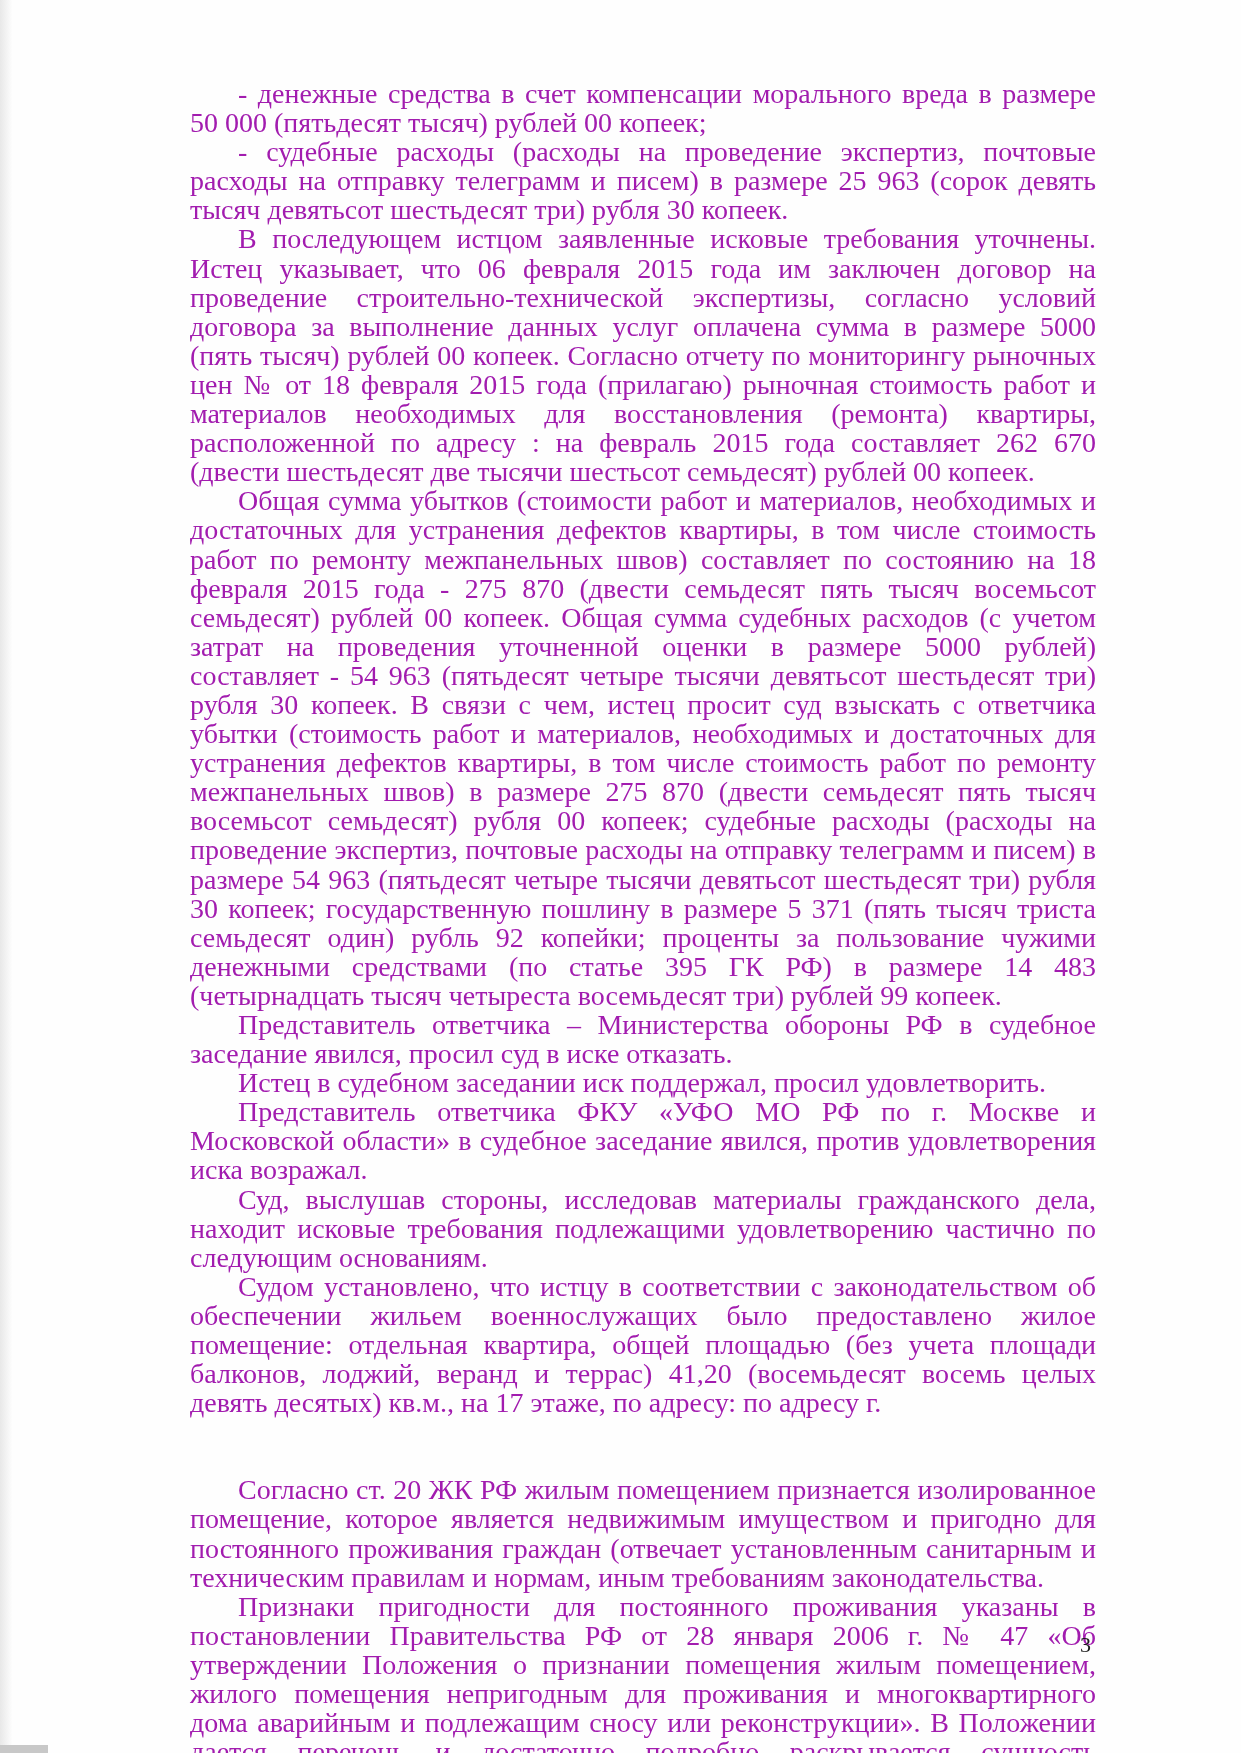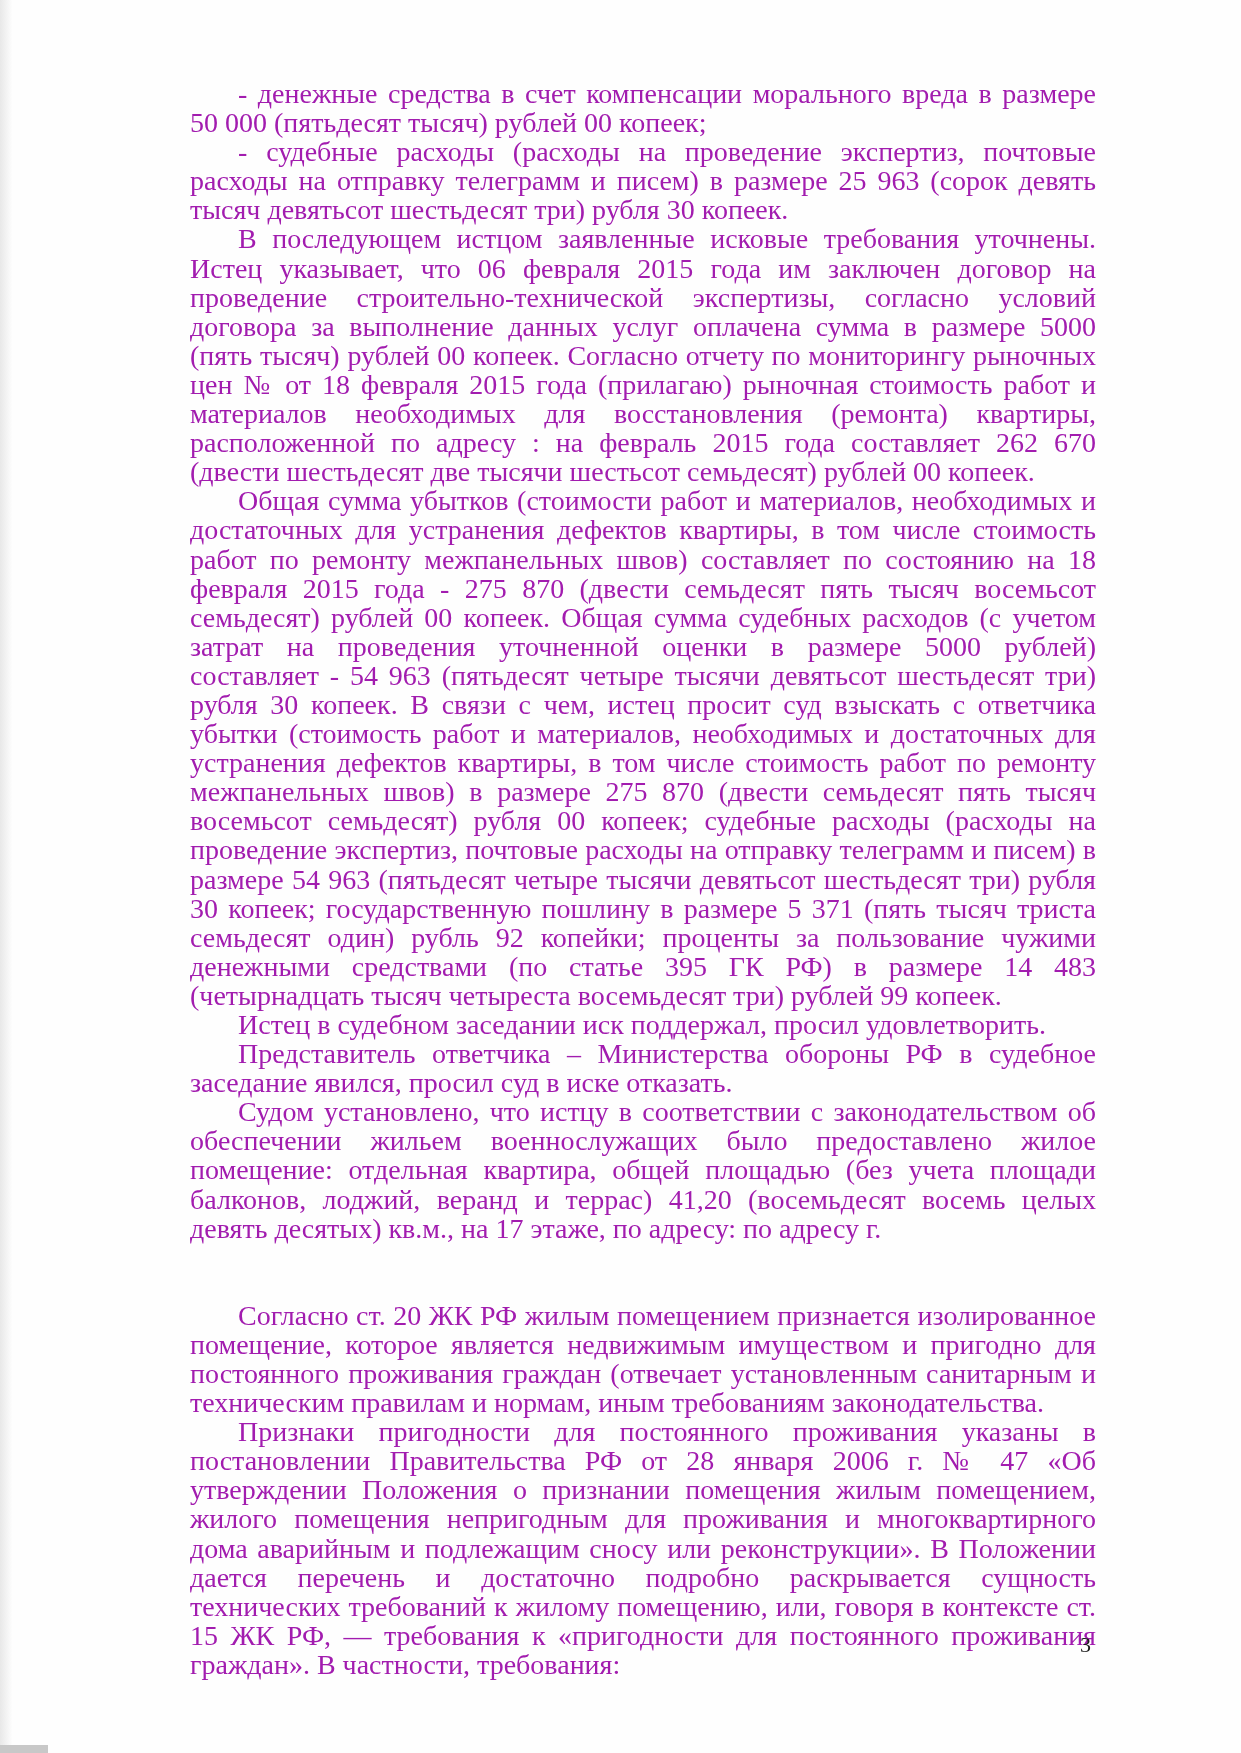--- a/index.html
+++ b/index.html
@@ -18,22 +18,24 @@
 
 <div class="page">
   <div class="edge"></div>
   <div class="corner"></div>
 
   <div class="content">
     <p class="p">- денежные средства в счет компенсации морального вреда в размере 50 000 (пятьдесят тысяч) рублей 00 копеек;</p>
     <p class="p">- судебные расходы (расходы на проведение экспертиз, почтовые расходы на отправку телеграмм и писем) в размере 25 963 (сорок девять тысяч девятьсот шестьдесят три) рубля 30 копеек.</p>
     <p class="p">В последующем истцом заявленные исковые требования уточнены. Истец указывает, что 06 февраля 2015 года им заключен договор на проведение строительно-технической экспертизы, согласно условий договора за выполнение данных услуг оплачена сумма в размере 5000 (пять тысяч) рублей 00 копеек. Согласно отчету по мониторингу рыночных цен №                от 18 февраля 2015 года (прилагаю) рыночная стоимость работ и материалов необходимых для восстановления (ремонта) квартиры, расположенной по адресу :                                              на февраль 2015 года составляет 262 670 (двести шестьдесят две тысячи шестьсот семьдесят) рублей 00 копеек.</p>
     <p class="p">Общая сумма убытков (стоимости работ и материалов, необходимых и достаточных для устранения дефектов квартиры, в том числе стоимость работ по ремонту межпанельных швов) составляет по состоянию на 18 февраля 2015 года - 275 870 (двести семьдесят пять тысяч восемьсот семьдесят) рублей 00 копеек. Общая сумма судебных расходов (с учетом затрат на проведения уточненной оценки в размере 5000 рублей) составляет - 54 963 (пятьдесят четыре тысячи девятьсот шестьдесят три) рубля 30 копеек. В связи с чем, истец просит суд взыскать с ответчика убытки (стоимость работ и материалов, необходимых и достаточных для устранения дефектов квартиры, в том числе стоимость работ по ремонту межпанельных швов) в размере 275 870 (двести семьдесят пять тысяч восемьсот семьдесят) рубля 00 копеек; судебные расходы (расходы на проведение экспертиз, почтовые расходы на отправку телеграмм и писем) в размере 54 963 (пятьдесят четыре тысячи девятьсот шестьдесят три) рубля 30 копеек; государственную пошлину в размере 5 371 (пять тысяч триста семьдесят один) рубль 92 копейки; проценты за пользование чужими денежными средствами (по статье 395 ГК РФ) в размере 14 483 (четырнадцать тысяч четыреста восемьдесят три) рублей 99 копеек.</p>
+    <p class="p">Представитель ответчика – Министерства обороны РФ в судебное заседание явился, просил суд в иске отказать.</p>
     <p class="p">Истец в судебном заседании иск поддержал, просил удовлетворить.</p>
-    <p class="p">Представитель ответчика – Министерства обороны РФ в судебное заседание явился, просил суд в иске отказать.</p>
+    <p class="p">Представитель ответчика ФКУ «УФО МО РФ по г. Москве и Московской области» в судебное заседание явился, против удовлетворения иска возражал.</p>
+    <p class="p">Суд, выслушав стороны, исследовав материалы гражданского дела, находит исковые требования подлежащими удовлетворению частично по следующим основаниям.</p>
     <p class="p">Судом установлено, что истцу в соответствии с законодательством об обеспечении жильем военнослужащих было предоставлено жилое помещение: отдельная квартира, общей площадью (без учета площади балконов, лоджий, веранд и террас) 41,20 (восемьдесят восемь целых девять десятых) кв.м., на 17 этаже, по адресу: по адресу г.</p>
     <div class="gap"></div>
     <p class="p">Согласно ст. 20 ЖК РФ жилым помещением признается изолированное помещение, которое является недвижимым имуществом и пригодно для постоянного проживания граждан (отвечает установленным санитарным и техническим правилам и нормам, иным требованиям законодательства.</p>
     <p class="p">Признаки пригодности для постоянного проживания указаны в постановлении Правительства РФ от 28 января 2006 г. № 47 «Об утверждении Положения о признании помещения жилым помещением, жилого помещения непригодным для проживания и многоквартирного дома аварийным и подлежащим сносу или реконструкции». В Положении дается перечень и достаточно подробно раскрывается сущность технических требований к жилому помещению, или, говоря в контексте ст. 15 ЖК РФ, — требования к «пригодности для постоянного проживания граждан». В частности, требования:</p>
   </div>
 
   <div class="page-num">3</div>
 </div>
 
 </body></html>

